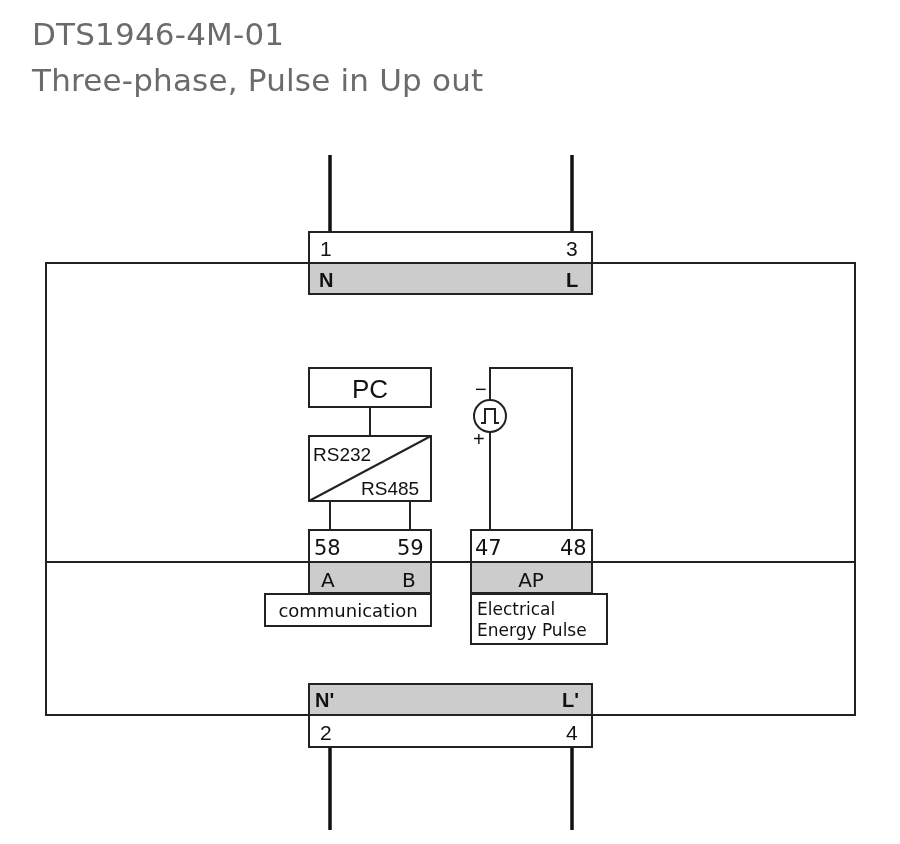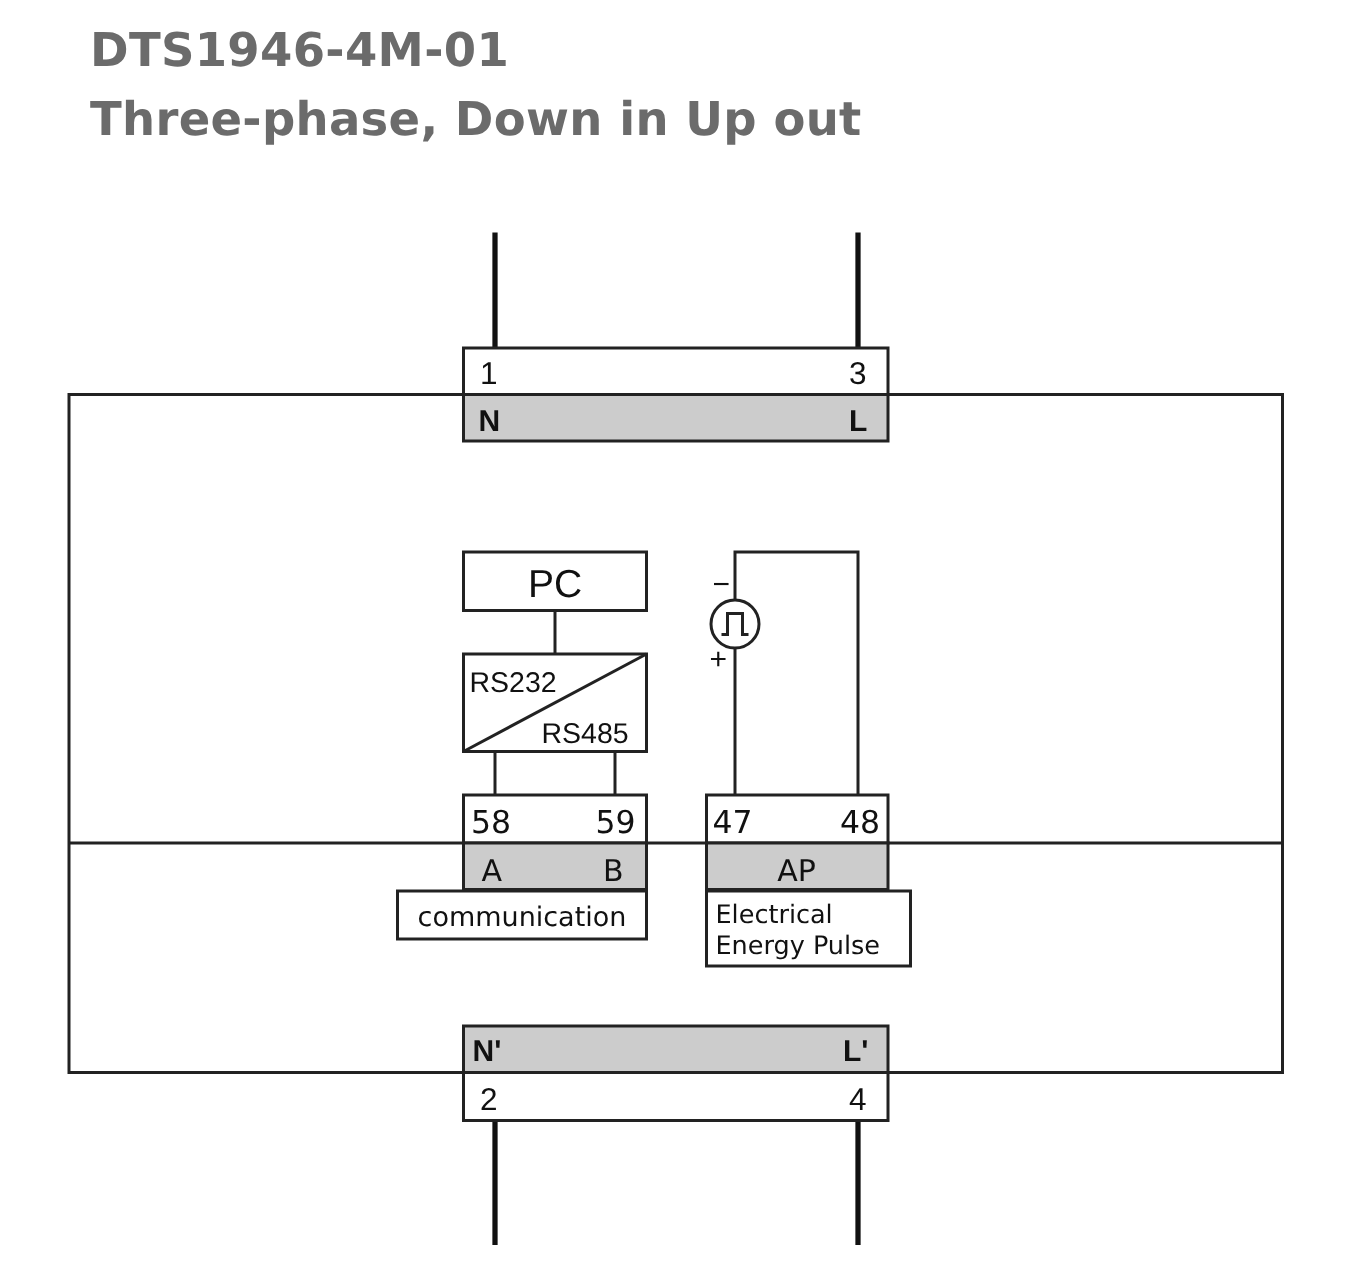--- a/index.html
+++ b/index.html
@@ -1,28 +1,28 @@
 <!DOCTYPE html>
 <html><head>
 <meta charset="utf-8">
 <style>
   html, body { margin: 0; padding: 0; background: #ffffff; }
   body { width: 900px; height: 844px; position: relative; overflow: hidden; }
-  .title { position: absolute; left: 60px; font-family: "DejaVu Sans", sans-serif; color: #6b6b6b; font-size: 31px; font-weight: bold; letter-spacing: 0.2px; white-space: nowrap; }
+  .title { position: absolute; left: 32px; font-family: "DejaVu Sans", sans-serif; color: #6b6b6b; font-size: 31px; font-weight: normal; letter-spacing: 0.2px; white-space: nowrap; }
   #t1 { top: 16px; }
   #t2 { top: 62px; }
   svg { position: absolute; left: 0; top: 0; }
   .lbl { font-family: "Liberation Sans", sans-serif; fill: #111; }
   .lblc { font-family: "DejaVu Sans", sans-serif; fill: #111; }
 </style>
 </head>
 <body>
 
 <div id="t1" class="title">DTS1946-4M-01</div>
-<div id="t2" class="title">Three-phase, Down in Up out</div>
+<div id="t2" class="title">Three-phase, Pulse in Up out</div>
 
 <svg width="900" height="844" viewBox="0 0 900 844">
   <g stroke="#222" stroke-width="2" fill="none">
 
     <rect x="46" y="263" width="809" height="452"></rect>
 
     <line x1="46" y1="562" x2="855" y2="562"></line>
   </g>
 
   <g stroke="#111" stroke-width="3.5">

